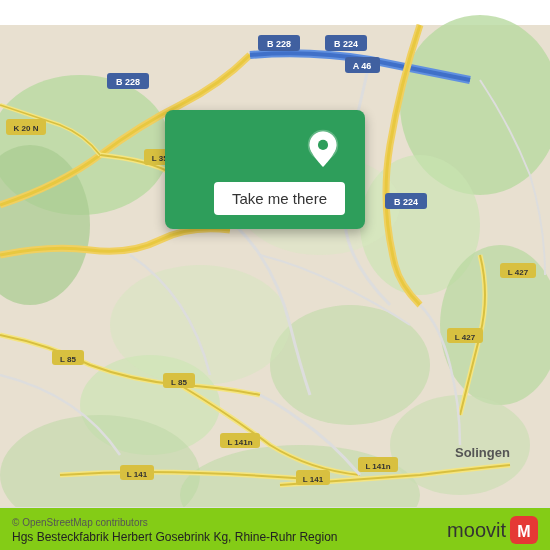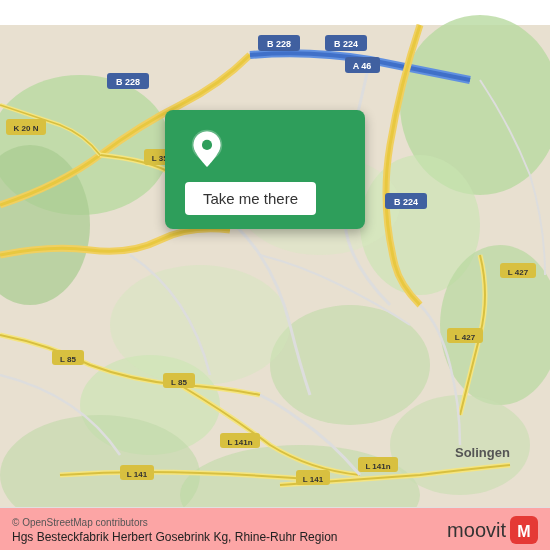--- a/index.html
+++ b/index.html
@@ -30,21 +30,21 @@
     
     #location-card {
       position: absolute;
       top: 110px;
       left: 165px;
       width: 200px;
       background: #2e9e5b;
       border-radius: 8px;
       display: flex;
       flex-direction: column;
-      align-items: flex-start;
+      align-items: flex-end;
       padding: 18px 20px 14px;
       box-shadow: 0 4px 12px rgba(0,0,0,0.3);
     }
 
     #location-pin {
       width: 44px;
       height: 44px;
       margin-bottom: 10px;
     }
 
@@ -59,21 +59,21 @@
       cursor: pointer;
       white-space: nowrap;
     }
 
     
     #bottom-bar {
       position: absolute;
       bottom: 0;
       left: 0;
       right: 0;
-      background: #fca5a5;
+      background: #84cc16;
       padding: 8px 12px 6px;
       border-top: 1px solid #e0e0e0;
       display: flex;
       align-items: center;
       justify-content: space-between;
     }
 
     #bottom-left {
       display: flex;
       flex-direction: column;

